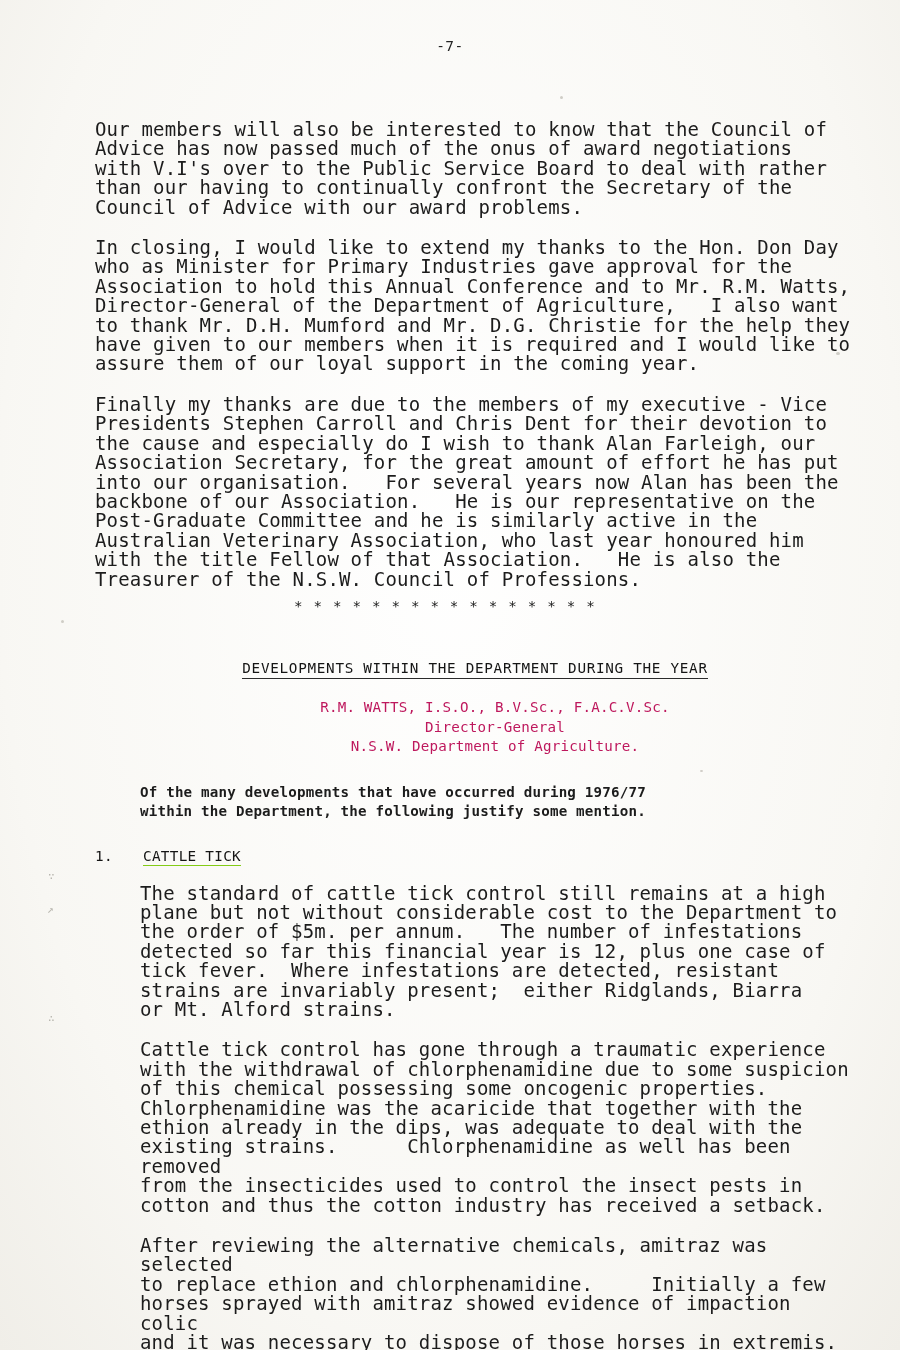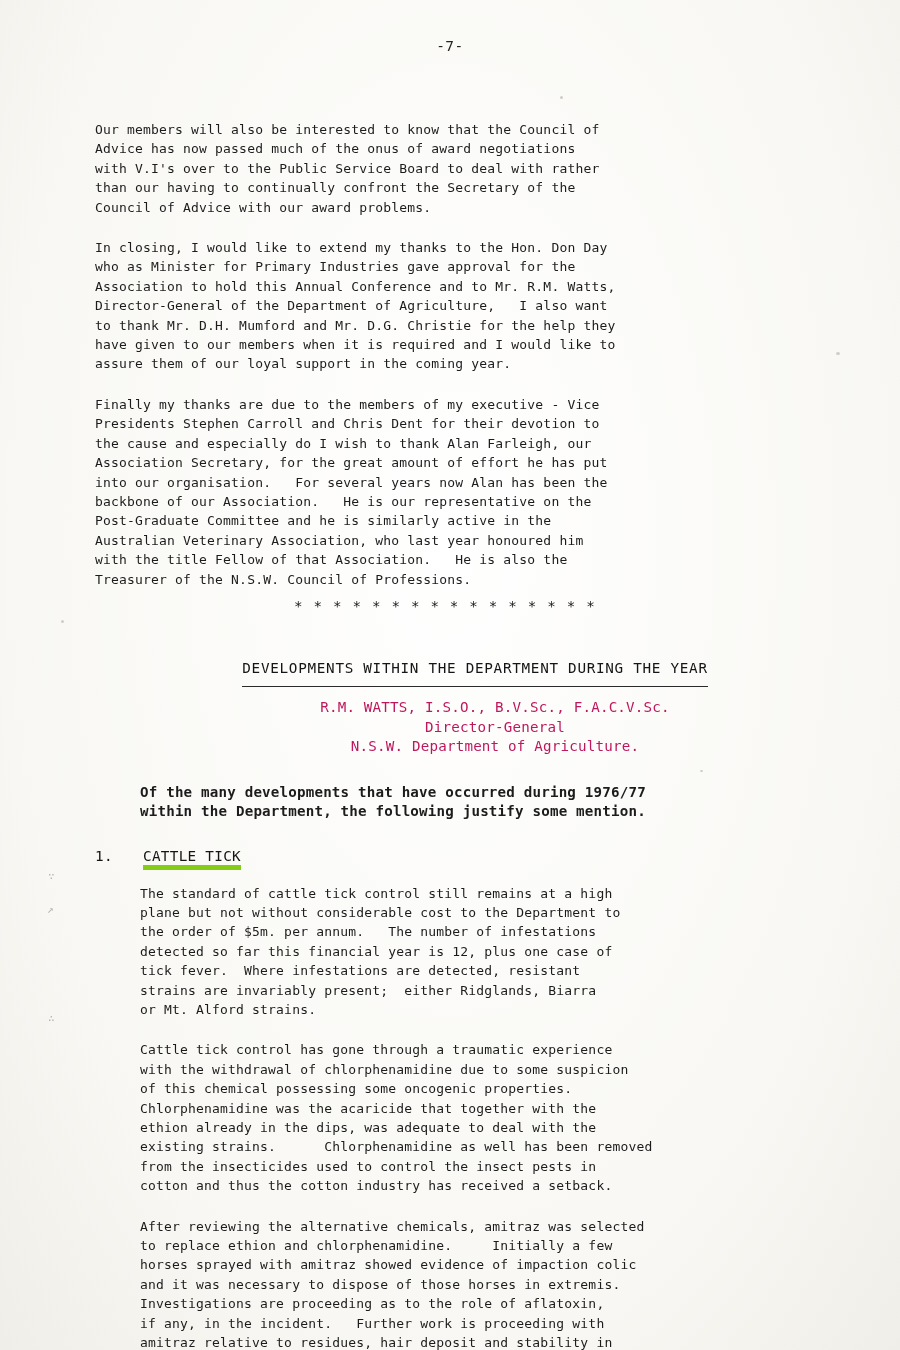--- a/index.html
+++ b/index.html
@@ -39,21 +39,21 @@
     color: #232323;
   }
   .content {
     position: absolute;
     left: 95px;
     top: 120px;
     width: 760px;
   }
   p.para {
     margin: 0 0 21px 0;
-    font-size: 13px;
+    font-size: 19px;
     line-height: 19.4px;
     letter-spacing: 0.18px;
     white-space: pre-wrap;
     color: #1c1c1c;
     text-align: left;
   }
   .stars {
     margin: -12px 0 0 0;
     text-align: center;
     font-size: 14.2px;
@@ -63,21 +63,21 @@
   }
   .section-heading {
     margin: 46px 0 22px 0;
     text-align: center;
     font-size: 14.3px;
     letter-spacing: 0.7px;
     color: #151515;
   }
   .section-heading span.ul {
     border-bottom: 1px solid #2a2a2a;
-    padding-bottom: 10px;
+    padding-bottom: 2px;
   }
   .byline {
     margin: 0 0 26px 0;
     text-align: center;
     font-size: 14.2px;
     line-height: 19.6px;
     letter-spacing: 0.2px;
     padding-left: 40px;
     white-space: pre-wrap;
     color: #be185d;
@@ -97,21 +97,21 @@
     font-size: 14.3px;
     letter-spacing: 0.3px;
     color: #151515;
     padding-left: 0;
   }
   .numbered-heading .num {
     display: inline-block;
     width: 48px;
   }
   .numbered-heading .title {
-    border-bottom: 5px solid #84cc16;
+    border-bottom: 1px solid #84cc16;
     padding-bottom: 1px;
   }
   .body-block {
     padding-left: 45px;
   }
   
   .speck {
     position: absolute;
     background: #cfcdc6;
     border-radius: 50%;

